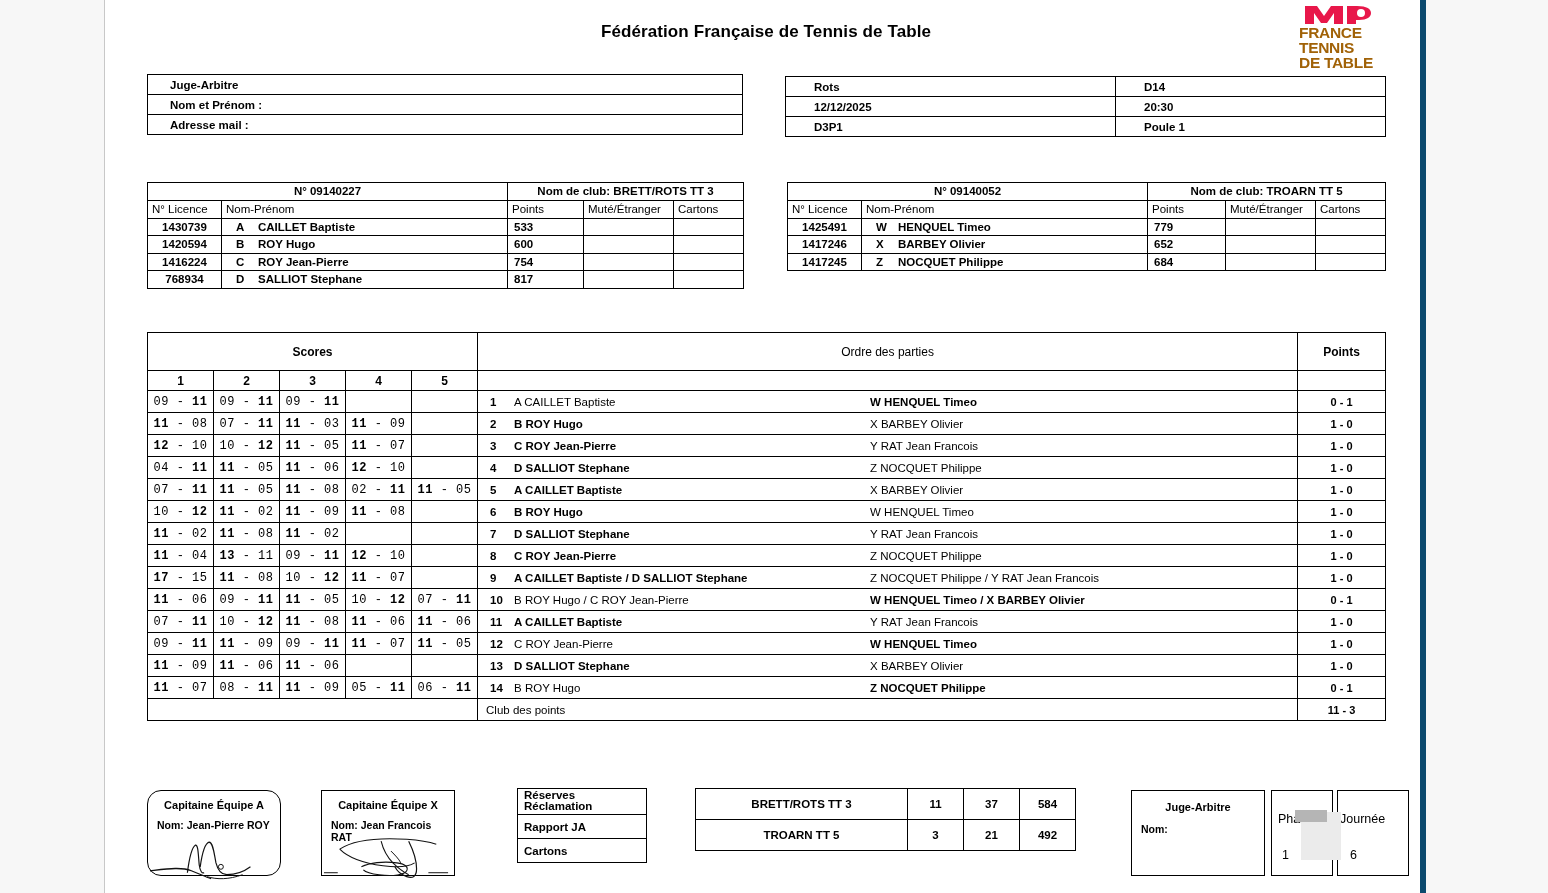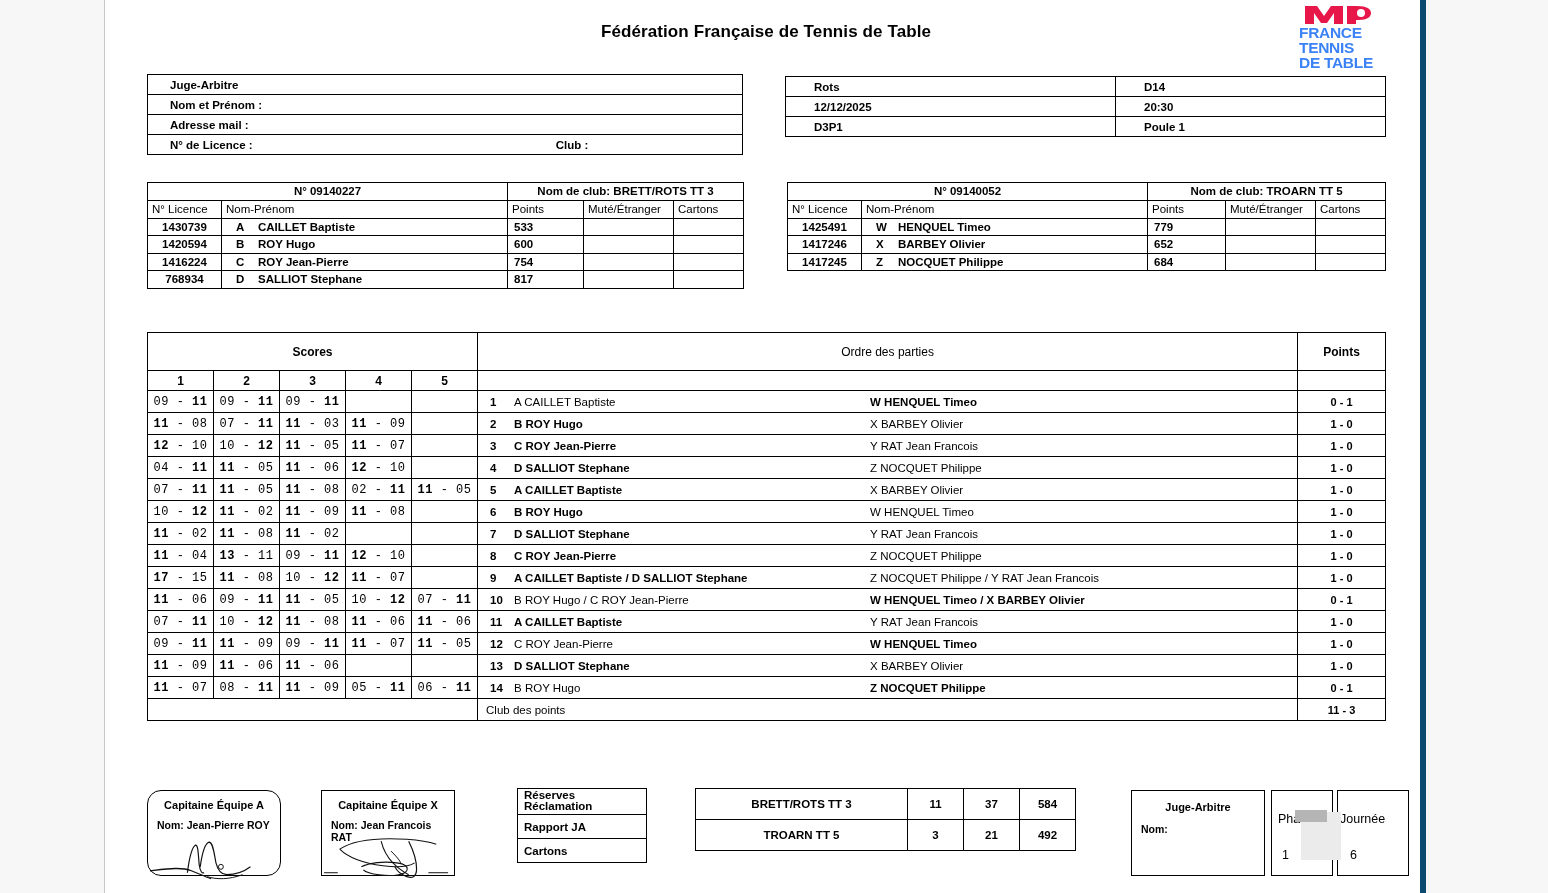--- a/index.html
+++ b/index.html
@@ -41,21 +41,21 @@
     position: absolute;
     left: 1194px; top: 2px;
     width: 80px; height: 60px;
   }
   #fftt-logo .mark { width: 80px; height: 22px; display:block; }
   #fftt-logo .wordmark {
     font-family: "Liberation Sans", sans-serif;
     font-weight: bold;
     font-size: 15.5px;
     line-height: 15px;
-    color: #3b82f6;
+    color: #a16207;
     letter-spacing: -0.3px;
     text-align: left;
     margin-top: 1px;
   }
 
   
   table.grid {
     border-collapse: collapse;
     font-size: 11.5px;
     color: #000;
@@ -191,26 +191,20 @@
   <table class="grid" id="ja-block">
     <tbody>
       <tr>
         <td>Juge-Arbitre</td>
       </tr>
       <tr>
         <td>Nom et Prénom :</td>
       </tr>
       <tr>
         <td>Adresse mail :</td>
-      </tr>
-      <tr>
-        <td class="clubcell">
-          <span style="margin-left:22px">N° de Licence :</span>
-          <span class="lbl">Club :</span>
-        </td>
       </tr>
     </tbody>
   </table>
 
   <table class="grid" id="meta-block">
     <colgroup>
           <col style="width:330px">
           <col style="width:270px">
         </colgroup>
     <tbody id="meta-rows">

